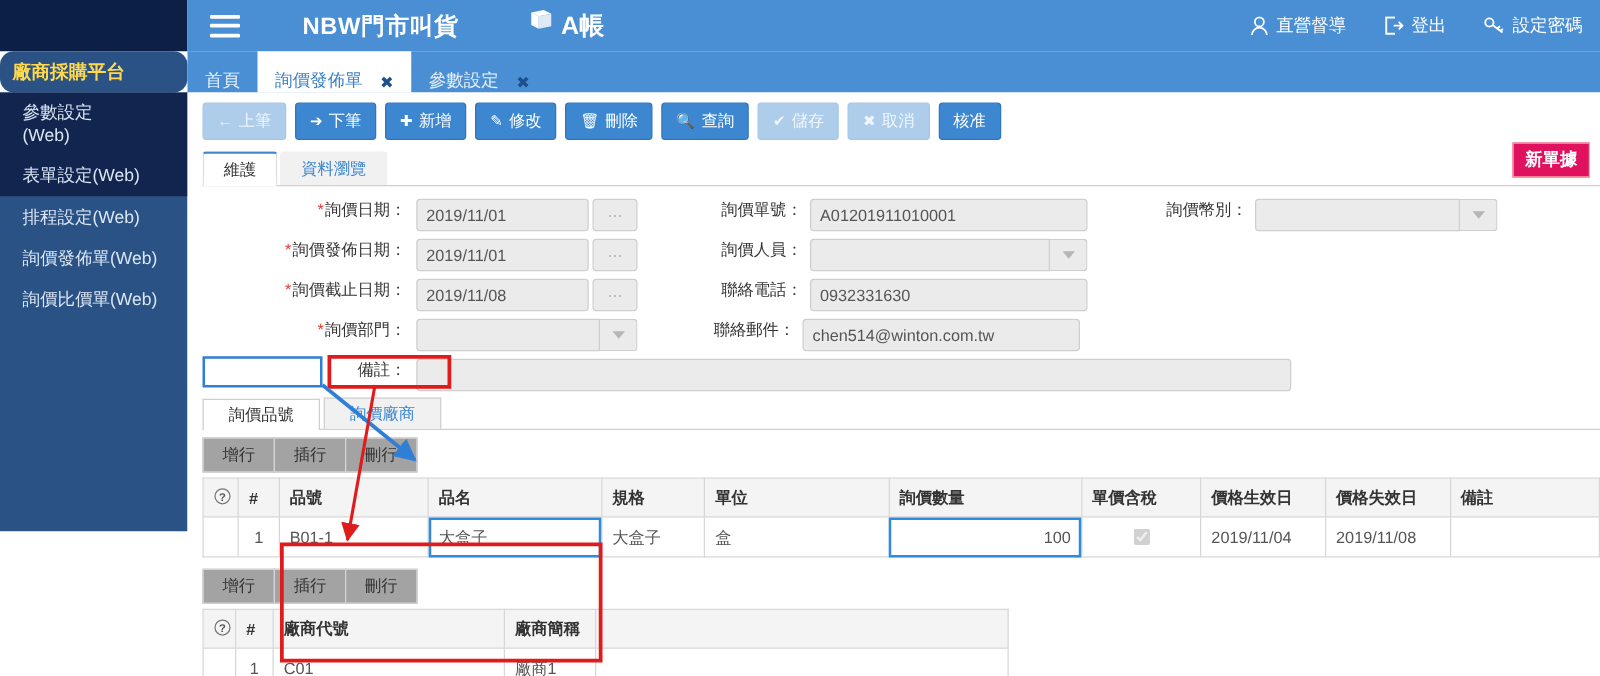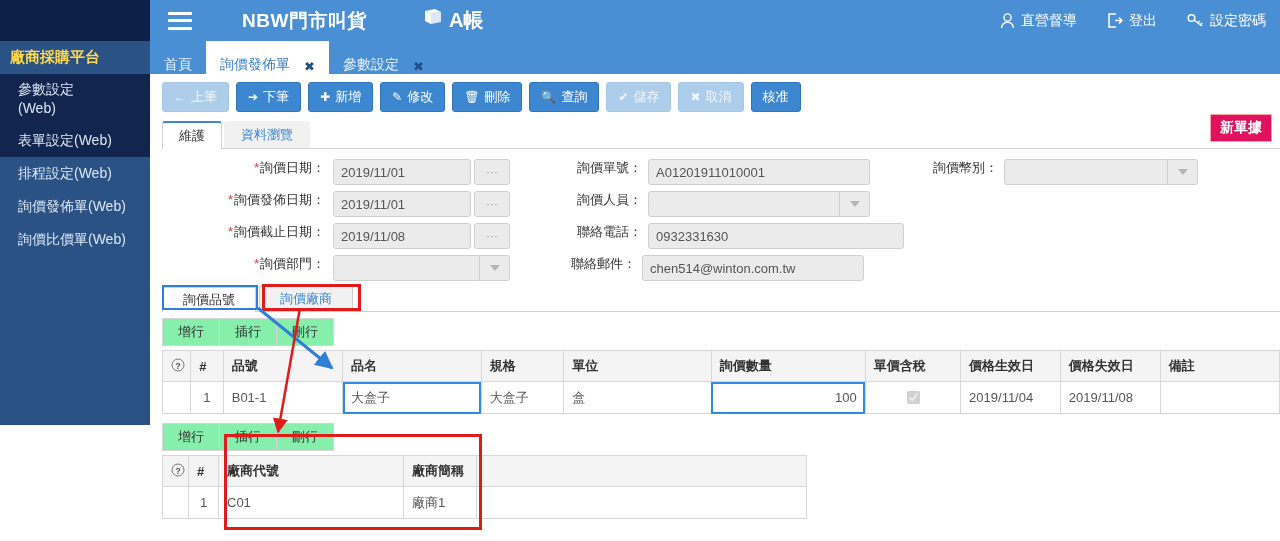--- a/index.html
+++ b/index.html
@@ -27,21 +27,21 @@
   .book-tag .bk { margin-right:6px; display:inline-block; }
 
   .topbar-right { margin-left:auto; display:flex; align-items:center; padding-right:14px; }
   .tb-item { display:flex; align-items:center; color:#fff; font-size:14px; margin-left:30px; cursor:pointer; white-space:nowrap; }
   .tb-item .ic { margin-right:6px; display:inline-flex; }
 
   
   .platform-name {
     position:absolute; left:0; top:41px; width:150px; height:33px;
     background:#2a5285; color:#ffd84d; font-weight:bold; font-size:15px;
-    display:flex; align-items:center; padding-left:10px;
+    display:flex; align-items:center; padding-left:10px;border-radius:11px;
   }
 
   
   .sidebar { position:absolute; left:0; top:74px; width:150px; height:351px; background:#2a5285; }
   .side-dark { background:#12254f; }
   .side-item {
     color:#dce7f5; font-size:14px; padding:7px 0 7px 18px; line-height:19px; cursor:pointer;
   }
   .side-item.two { padding-top:6px; padding-bottom:6px; }
 
@@ -97,21 +97,21 @@
   }
   .caret::after { content:""; border-left:5px solid transparent; border-right:5px solid transparent; border-top:6px solid #b6b6b6; }
 
   
   .subtabs { margin:4px 0 0 12px; display:flex; align-items:flex-end; border-bottom:1px solid #d0d0d0; height:25px; }
   .stab { font-size:13px; padding:3px 20px; cursor:pointer; background:#f1f1f1; border:1px solid #d0d0d0; border-bottom:none; color:#3c87d0; margin-right:3px; }
   .stab.active { background:#fff; color:#333; position:relative; top:1px; }
 
   .gridbtns { margin:6px 0 0 12px; display:flex; }
   .gbtn {
-    background:#86efac; border:1px solid #d5d5d5; font-size:13px; padding:4px 15px; color:#333;
+    background:#a3a3a3; border:1px solid #d5d5d5; font-size:13px; padding:4px 15px; color:#333;
     cursor:pointer; margin-right:-1px; font-family:inherit;
   }
 
   table.grid { border-collapse:collapse; width:calc(100% - 12px); margin-left:12px; table-layout:fixed; }
   table.grid th {
     background:#f4f4f4; border:1px solid #d7d7d7; font-size:13px; font-weight:bold; color:#333;
     text-align:left; padding:6px 8px; height:30px;
   }
   table.grid td {
     border:1px solid #d7d7d7; font-size:13px; color:#555; padding:6px 8px; height:32px; background:#fff;
@@ -305,36 +305,40 @@
       </div>
 
       <div class="frow">
         <div class="flabel" style="width:175px">
           <span class="req">*</span><span>詢價截止日期：</span>
         </div>
         <div class="fld" style="width:138px;margin-left:8px">2019/11/08</div>
         <div class="dotbtn">···</div>
 
         <div class="flabel" style="width:96px;margin-left:36px">聯絡電話：</div>
-        <div class="fld" style="width:256px;margin-left:6px">0932331630</div>
+        <div class="fld" style="width:222px;margin-left:6px">0932331630</div>
       </div>
 
       <div class="frow">
         <div class="flabel" style="width:175px">
           <span class="req">*</span><span>詢價部門：</span>
         </div>
         <div style="display:flex;margin-left:8px">
           <div class="fld" style="width:147px;border-radius:3px 0 0 3px"></div>
           <div class="caret"></div>
         </div>
 
         <div class="flabel" style="width:96px;margin-left:30px">聯絡郵件：</div>
         <div class="fld" style="width:222px;margin-left:6px">chen514@winton.com.tw</div>
       </div>
 
+      <div class="frow">
+        <div class="flabel" style="width:175px">備註：</div>
+        <div class="fld" style="width:700px;margin-left:8px"></div>
+      </div>
     </div>
 
     <div class="subtabs">
       <div class="stab active">
         <span>詢價品號</span>
       </div>
       <div class="stab">
         <span>詢價廠商</span>
       </div>
     </div>

